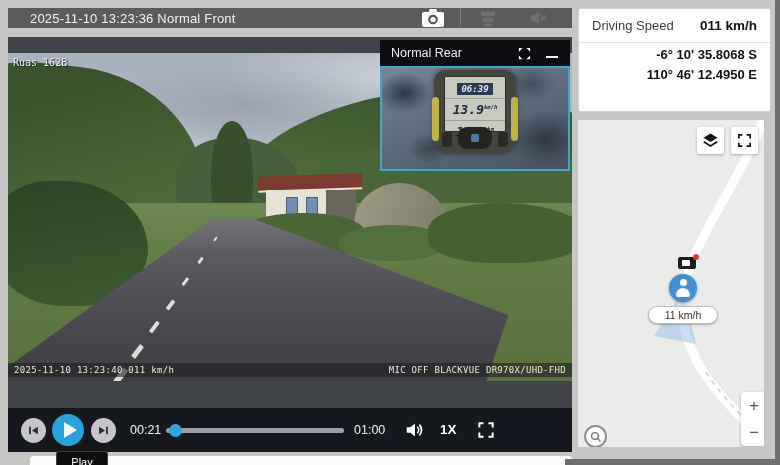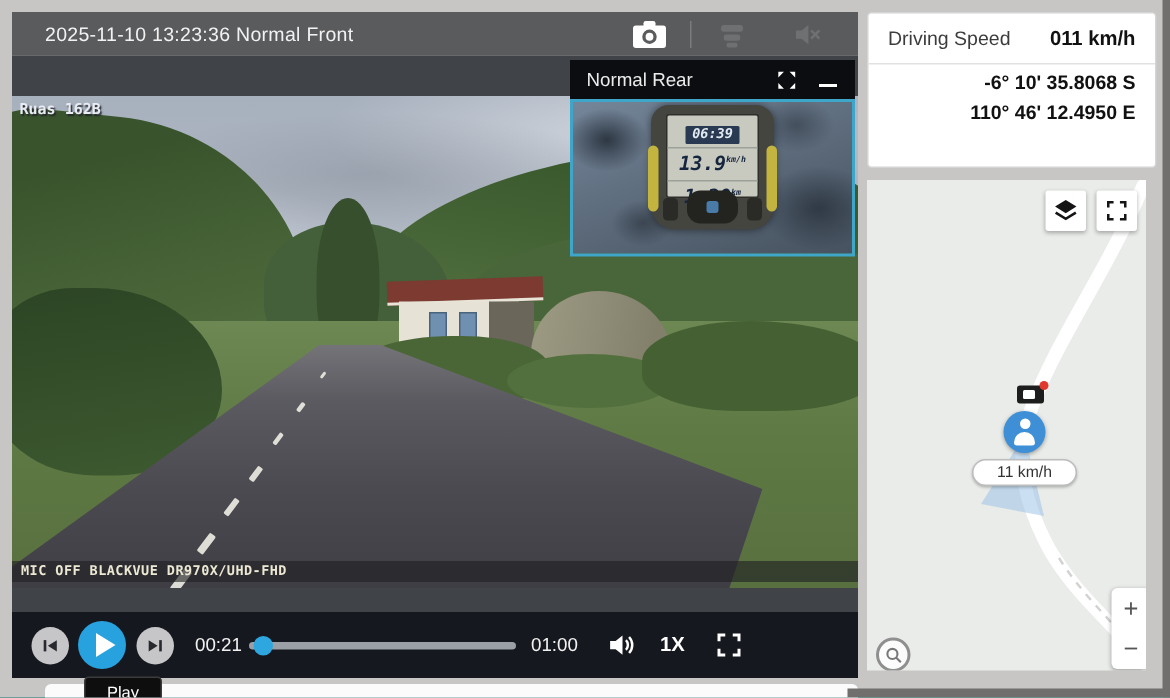--- a/index.html
+++ b/index.html
@@ -4,32 +4,32 @@
 <style>
   * { margin:0; padding:0; box-sizing:border-box; }
   html,body { width:780px; height:465px; overflow:hidden; }
   body { position:relative; background:#c8c6c4; font-family:"Liberation Sans", sans-serif; }
 
   
   .win-edge-right { position:absolute; right:0; top:0; width:5px; height:465px; background:#716f6d; z-index:90; }
   .win-edge-bottom { position:absolute; left:565px; right:0; bottom:0; height:6px; background:#716f6d; z-index:90; }
 
   
-  .top-bar { position:absolute; left:8px; top:8px; width:564px; height:29px; background:#5a5b5d;
+  .top-bar { position:absolute; left:8px; top:8px; width:564px; height:20px; background:#5a5b5d;
              display:flex; align-items:center; }
   .top-bar-title { color:#f2f2f2; font-size:13px; margin-left:22px; letter-spacing:.2px; }
   .tb-right { margin-left:auto; display:flex; align-items:center; gap:0; padding-right:22px; }
   .tb-cam { width:26px; height:21px; display:flex; align-items:center; justify-content:center; cursor:pointer; }
   .tb-divider { width:1px; height:18px; background:#7c7c7e; margin:0 15px 0 14px; }
   .tb-dim { width:24px; height:22px; display:flex; align-items:center; justify-content:center; }
   .tb-dim + .tb-dim { margin-left:26px; }
 
   
   .player { position:absolute; left:8px; top:37px; width:564px; height:371px; background:#404348; }
-  .video { position:absolute; left:0; top:27px; width:564px; height:328px; overflow:hidden; background:#0f766e;font-weight:bold; }
+  .video { position:absolute; left:0; top:16px; width:564px; height:328px; overflow:hidden; background:#b91c1c; }
 
   
   .sky { position:absolute; inset:0; background:
       radial-gradient(240px 60px at 42% 16%, rgba(125,132,144,.38), transparent 70%),
       radial-gradient(280px 75px at 72% 7%, rgba(232,236,241,.55), transparent 70%),
       radial-gradient(220px 55px at 14% 28%, rgba(226,230,236,.45), transparent 70%),
       linear-gradient(180deg,#a7b0bd 0%,#bcc3cd 55%,#c9ced6 100%); }
   .hill-left { position:absolute; left:-50px; top:15px; width:250px; height:232px; z-index:1;
       background:linear-gradient(160deg,#39542c 20%,#537040 75%); border-radius:30% 70% 55% 45%;
       transform:rotate(6deg); }
@@ -222,20 +222,21 @@
     <div class="road"></div>
     <div class="dash" style="left:104px;top:320px;width:17px;height:5.5px"></div>
     <div class="dash" style="left:122px;top:296px;width:15px;height:4.9px"></div>
     <div class="dash" style="left:140px;top:272px;width:13px;height:4.3px"></div>
     <div class="dash" style="left:157px;top:250px;width:11px;height:3.8px"></div>
     <div class="dash" style="left:173px;top:227px;width:9px;height:3.3px"></div>
     <div class="dash" style="left:189px;top:206px;width:7px;height:2.8px"></div>
     <div class="dash" style="left:205px;top:185px;width:5px;height:2.3px"></div>
     <div class="ov-top">Ruas 162B</div>
     <div class="ov-bottom">
+      <span>2025-11-10 13:23:40 011 km/h</span>
       <span>MIC OFF BLACKVUE DR970X/UHD-FHD</span>
     </div>
   </div>
 
   <div class="pip">
     <div class="pip-bar">
       <span class="pip-title">Normal Rear</span>
       <div class="pip-icons">
         <svg class="pip-expand" viewBox="0 0 24 24">
           <path d="M3 3h6L3 9zM21 3v6l-6-6zM3 21v-6l6 6zM21 21h-6l6-6z" fill="#fff"></path>

